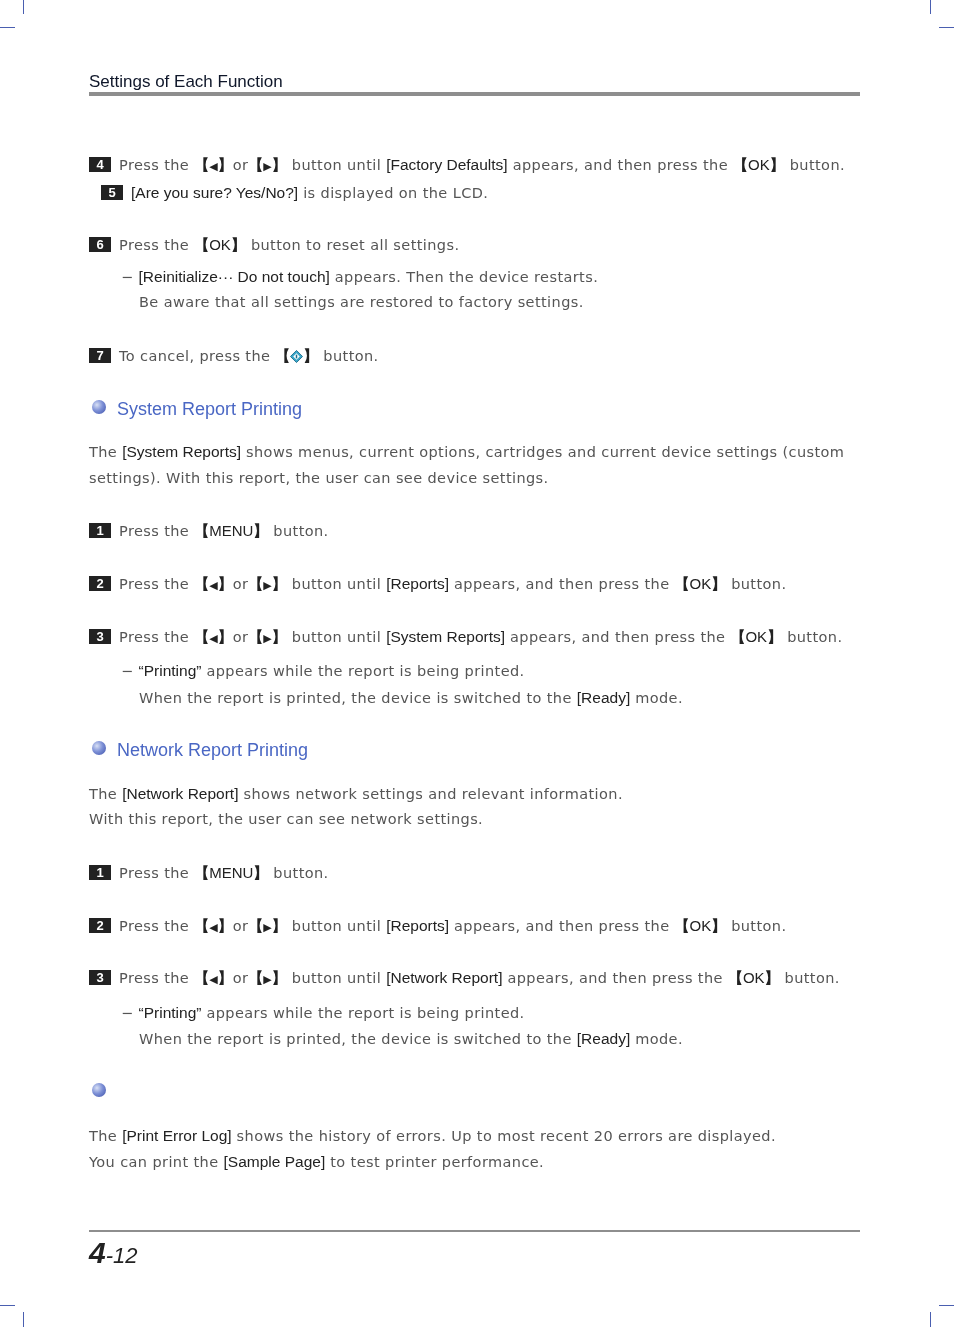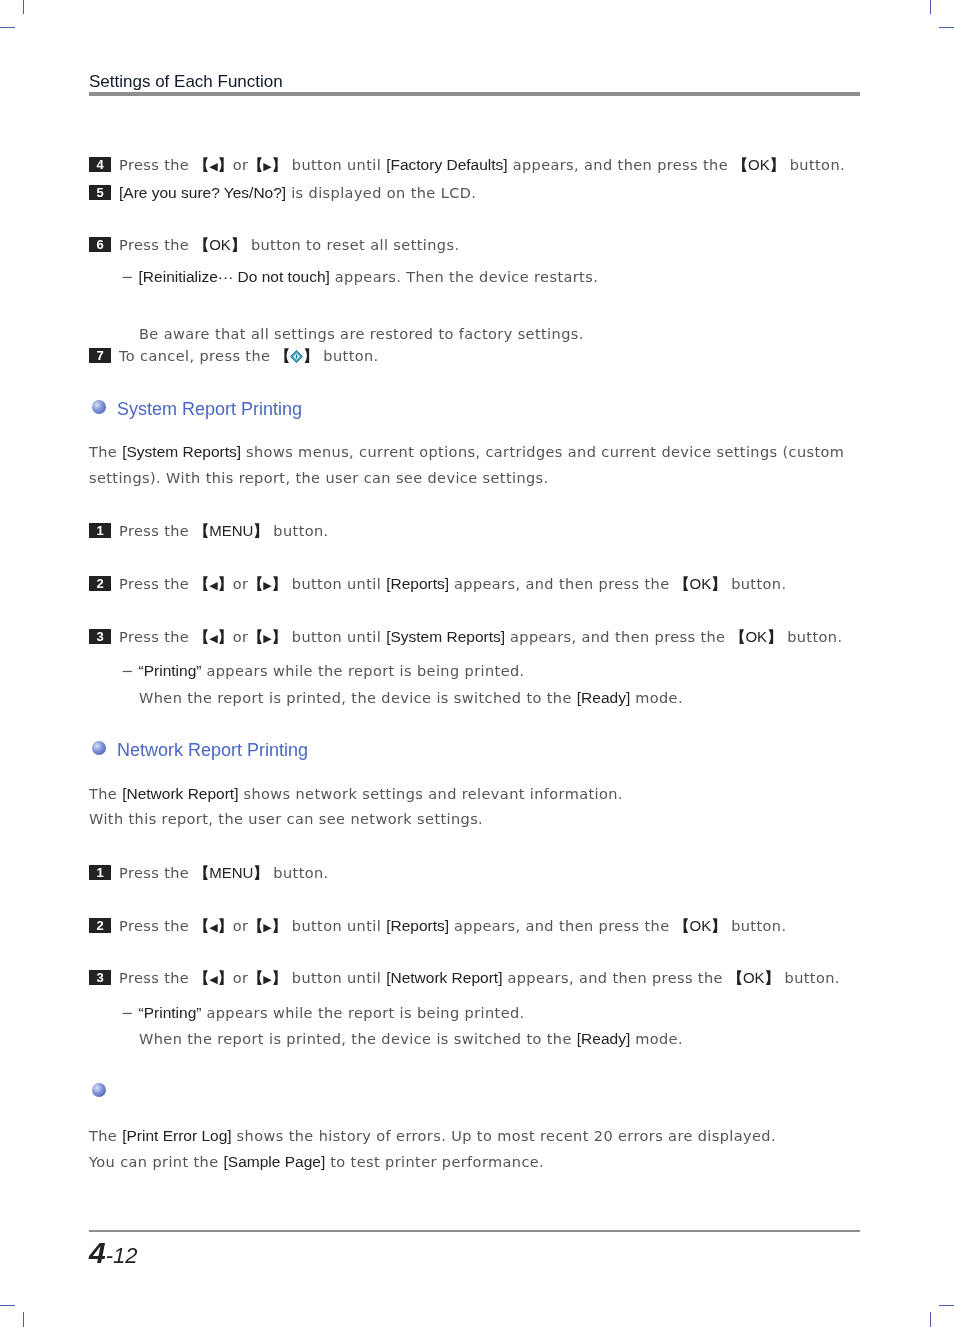--- a/index.html
+++ b/index.html
@@ -44,31 +44,31 @@
 <div class="crop" style="left:939px;top:1305px;width:15px;height:1px;"></div>
 <div class="crop" style="left:930px;top:1312px;width:1px;height:15px;"></div>
 
 <div class="running-head">Settings of Each Function</div>
 <div class="top-rule"></div>
 
 <div class="line" style="top:132px;margin-top:24px;">
   <span class="badge">4</span><span>Press the </span><span class="key"><b>【</b><span class="tri">◀</span><b>】</b></span><span>or</span><span class="key"><b>【</b><span class="tri">▶</span><b>】</b></span><span> button until </span><span class="em">[Factory Defaults]</span><span> appears, and then press the </span><span class="key"><b>【</b><span>OK</span><b>】</b></span><span> button.</span>
 </div>
 
-<div class="line" style="top:184px;">
+<div class="line" style="top:184px;margin-left:12px;">
   <span class="badge">5</span><span class="em">[Are you sure? Yes/No?]</span><span> is displayed on the LCD.</span>
 </div>
 
 <div class="line" style="top:236px;">
   <span class="badge">6</span><span>Press the </span><span class="key"><b>【</b><span>OK</span><b>】</b></span><span> button to reset all settings.</span>
 </div>
 <div class="line indent" style="top:268px;">
   <span>− </span><span class="em">[Reinitialize··· Do not touch]</span><span> appears. Then the device restarts.</span>
 </div>
-<div class="line indent2" style="top:294px;margin-top:32px;">Be aware that all settings are restored to factory settings.</div>
+<div class="line indent2" style="top:294px;">Be aware that all settings are restored to factory settings.</div>
 
 <div class="line" style="top:347px;">
   <span class="badge">7</span><span>To cancel, press the </span><span class="key"><b>【</b><svg class="stop-icon" viewBox="0 0 14 14">
         <polygon points="7,0.5 13.5,7 7,13.5 0.5,7" fill="#3aa6c9" stroke="#1d6e8c" stroke-width="1"></polygon>
         <polygon points="7,3.5 10.5,7 7,10.5 3.5,7" fill="#fff"></polygon>
         <rect x="6.2" y="5" width="1.6" height="4" fill="#1d6e8c"></rect>
       </svg><b>】</b></span><span> button.</span>
 </div>
 
 <div class="heading" style="top:399px;">

